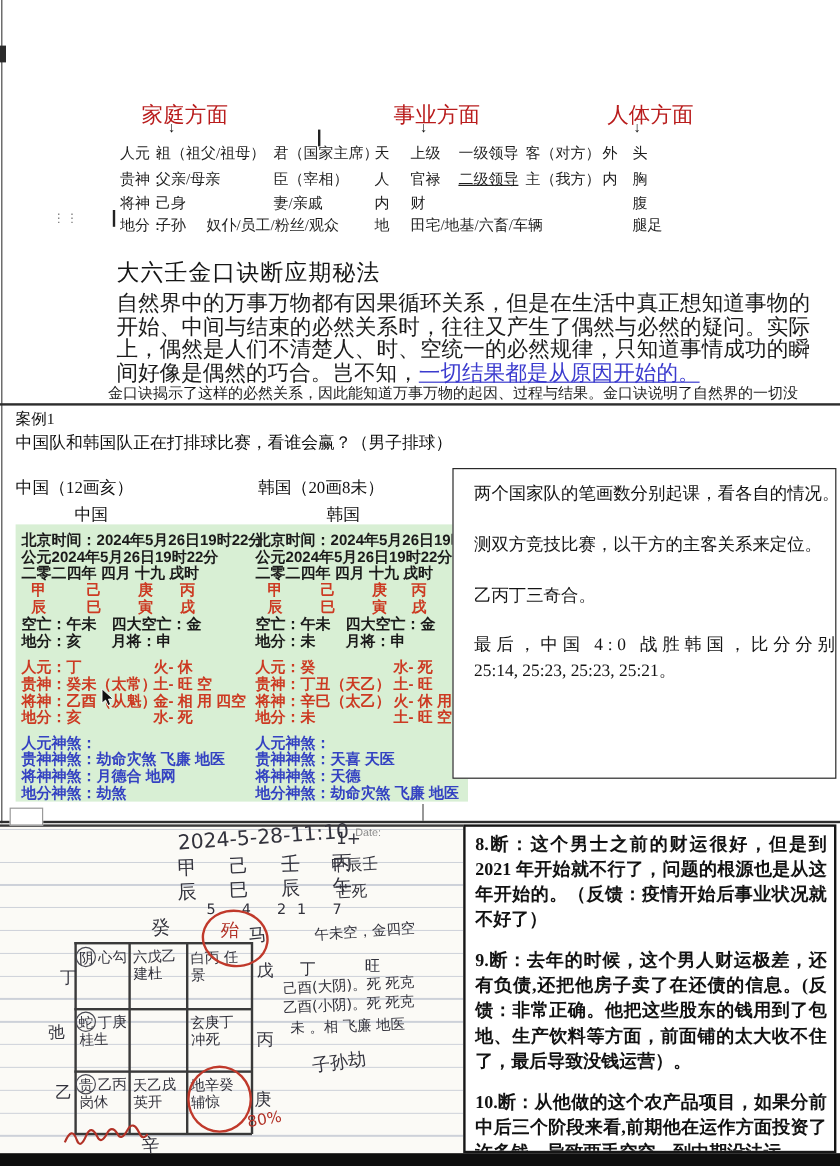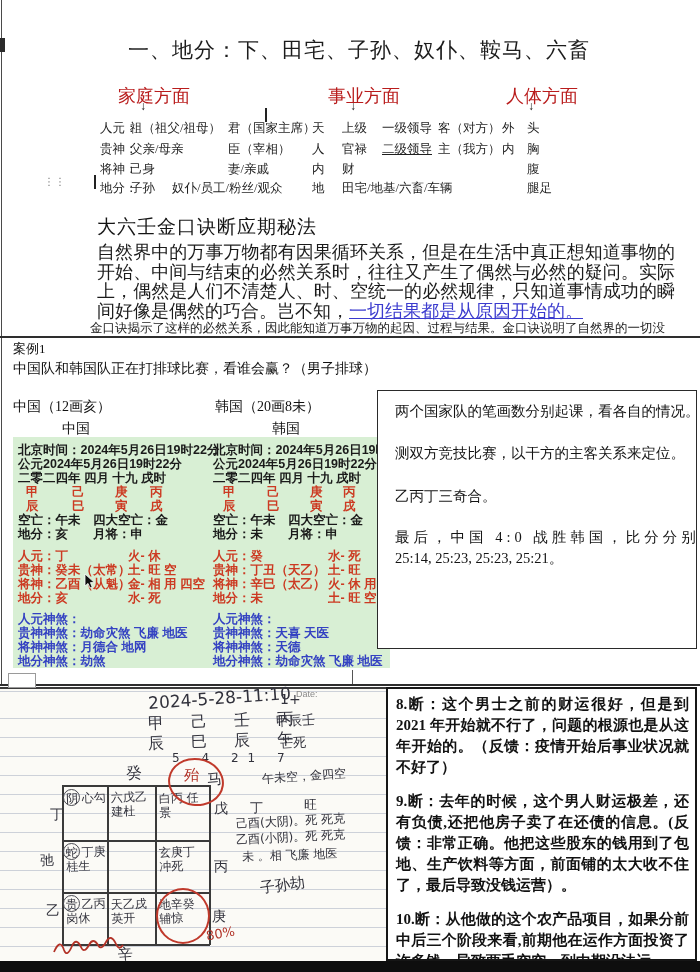--- a/index.html
+++ b/index.html
@@ -60,21 +60,20 @@
   svg{display:block;}
 </style>
 </head>
 <body>
 
 <div class="page">
 
   <div class="vline-left"></div>
   <div class="corner-mark"></div>
 
-  <div class="abs bigline" style="left:128px;top:36px;">一、地分：下、田宅、子孙、奴仆、鞍马、六畜</div>
 
   <div class="abs th" style="left:118px;top:84px;">家庭方面</div>
   <div class="abs th" style="left:328px;top:84px;">事业方面</div>
   <div class="abs th" style="left:506px;top:84px;">人体方面</div>
   <div class="abs arrow" style="left:140px;top:99px;">↓</div>
   <div class="abs arrow" style="left:350px;top:99px;">↓</div>
   <div class="abs arrow" style="left:528px;top:99px;">↓</div>
 
   <div class="abs tc" style="left:0;top:120px;">
     <span class="abs" style="left:100px;">人元：</span>

